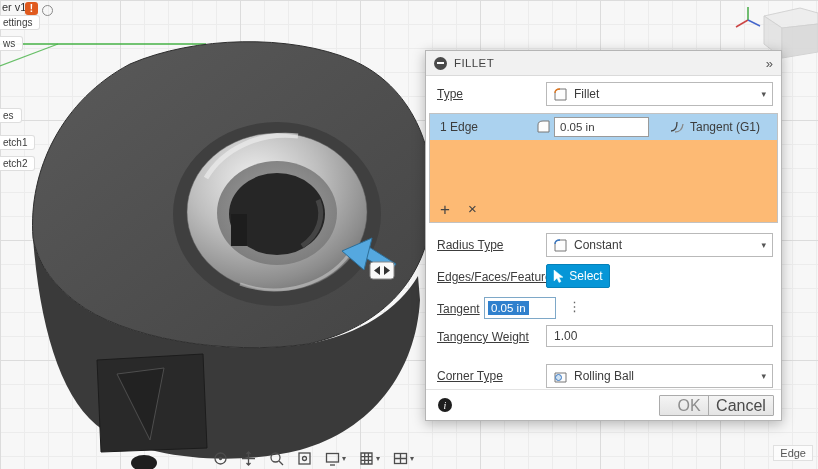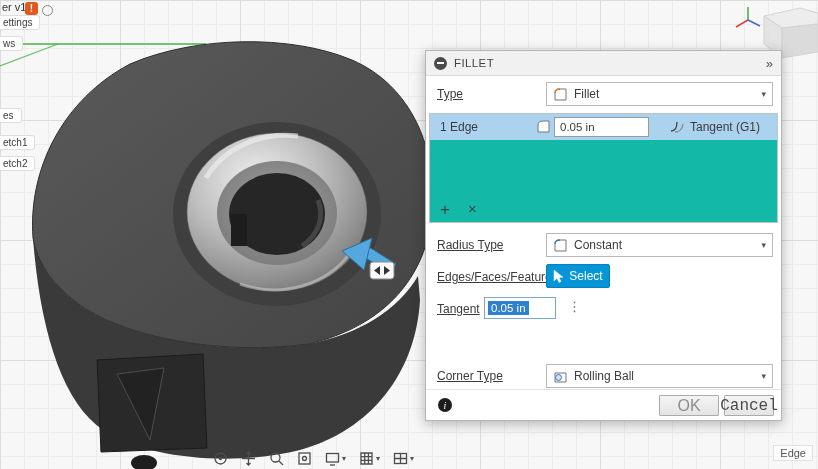--- a/index.html
+++ b/index.html
@@ -34,21 +34,21 @@
   .grip::after{content:"";position:absolute;left:3px;top:5px;width:7px;height:2px;background:#fff;}
   .dlg-title{font-size:11.5px;color:#444;letter-spacing:.4px;flex:1;}
   .collapse{color:#555;font-size:13px;line-height:1;}
   .row{position:absolute;left:0;right:0;height:30px;}
   .row-label{position:absolute;left:11px;top:50%;transform:translateY(-50%);white-space:nowrap;text-decoration:underline;}
   .dropdown{position:absolute;left:120px;right:8px;top:3px;height:24px;border:1px solid #b9b9b9;background:#fff;
     display:flex;align-items:center;padding:0 6px;gap:6px;}
   .dd-caret{margin-left:auto;font-size:9px;color:#555;}
   .mini-ico{width:15px;height:15px;flex:none;}
 
-  .sel-list{position:absolute;left:3px;right:3px;top:62px;height:110px;border:1px solid #c2c2c2;background:#14b8a6;}
+  .sel-list{position:absolute;left:3px;right:3px;top:62px;height:110px;border:1px solid #c2c2c2;background:#fdba74;}
   .sel-row{position:absolute;left:0;right:0;top:0;height:26px;background:#abd2ef;}
   .sel-edge{position:absolute;left:10px;top:6px;}
   .sel-doc-ico{position:absolute;left:106px;top:5px;}
   .sel-radius{position:absolute;left:124px;top:3px;width:95px;height:20px;background:#fff;border:1px solid #9a9a9a;
     font-size:11.5px;line-height:18px;padding-left:5px;}
   .sel-cont-ico{position:absolute;left:240px;top:5px;}
   .sel-cont{position:absolute;left:260px;top:6px;}
   .sel-actions{position:absolute;left:10px;bottom:4px;display:flex;gap:18px;}
   .sel-add{font-size:17px;color:#444;line-height:1;}
   .sel-remove{font-size:15px;color:#444;line-height:1;}
@@ -60,21 +60,21 @@
   .tangent-sel{background:#2f80cd;color:#fff;padding:1px 3px;font-size:11.5px;}
   .dots{position:absolute;left:142px;top:6px;color:#666;font-size:13px;line-height:1;}
   .tw-input{position:absolute;left:120px;right:8px;top:3px;height:22px;border:1px solid #b9b9b9;background:#fff;
     display:flex;align-items:center;padding:0 7px;}
   .dlg-footer{position:absolute;left:0;right:0;bottom:0;height:31px;border-top:1px solid #e3e3e3;}
   .info{position:absolute;left:12px;top:8px;width:14px;height:14px;border-radius:50%;background:#1d1d1d;color:#fff;
     font-size:10px;font-style:italic;font-family:"Liberation Serif",serif;display:flex;align-items:center;justify-content:center;}
   .btn{position:absolute;top:5px;height:21px;border:1px solid #ababab;background:linear-gradient(#f4f4f4,#e4e4e4);
     display:flex;align-items:center;justify-content:center;font-size:16px;border-radius:1px;}
   .btn-ok{right:62px;width:60px;color:#8d8d8d;}
-  .btn-cancel{right:7px;width:50px;color:#4a4a4a;font-family:Liberation Mono, monospace;}
+  .btn-cancel{right:7px;width:66px;color:#4a4a4a;}
 
   
   .navbar{position:absolute;left:213px;top:451px;display:flex;gap:13px;align-items:flex-start;}
   .nav-btn{display:flex;align-items:center;gap:2px;}
   .nav-caret{font-size:8px;color:#555;}
   .nav-ico{stroke:#4d4d4d;fill:none;stroke-width:1.3;}
 
   .status-edge{position:absolute;right:5px;top:445px;font-size:11px;color:#555;background:rgba(252,252,252,.9);
     border:1px solid #e0e0e0;padding:1px 6px;}
 </style>
@@ -222,20 +222,26 @@
     </div>
 
     <div class="row" style="top:243px;">
       <span class="row-label">Tangent</span>
       <div class="tangent-input">
         <span class="tangent-sel">0.05 in</span>
       </div>
       <span class="dots">⋮</span>
     </div>
 
+    <div class="row" style="top:271px;">
+      <span class="row-label">Tangency Weight</span>
+      <div class="tw-input">
+        <span>1.00</span>
+      </div>
+    </div>
 
     <div class="row" style="top:310px;">
       <span class="row-label">Corner Type</span>
       <div class="dropdown">
         <svg class="mini-ico" viewBox="0 0 15 15">
           <path d="M2 13 L2 4 L13 4 L13 13 Z" fill="#fdfdfd" stroke="#777" stroke-width="1"></path>
           <circle cx="5.5" cy="8.5" r="3" fill="#cfe2f3" stroke="#3a78c2" stroke-width="1"></circle>
         </svg>
         <span>Rolling Ball</span>
         <span class="dd-caret">▾</span>

